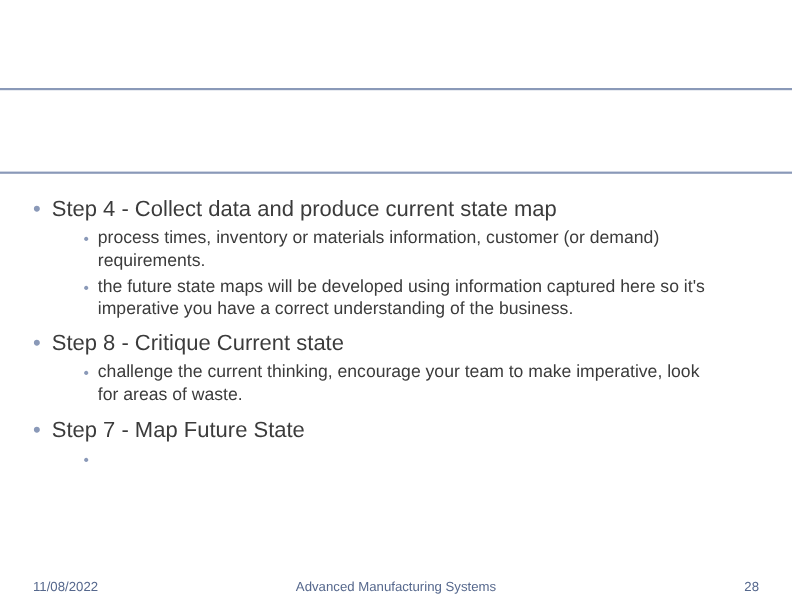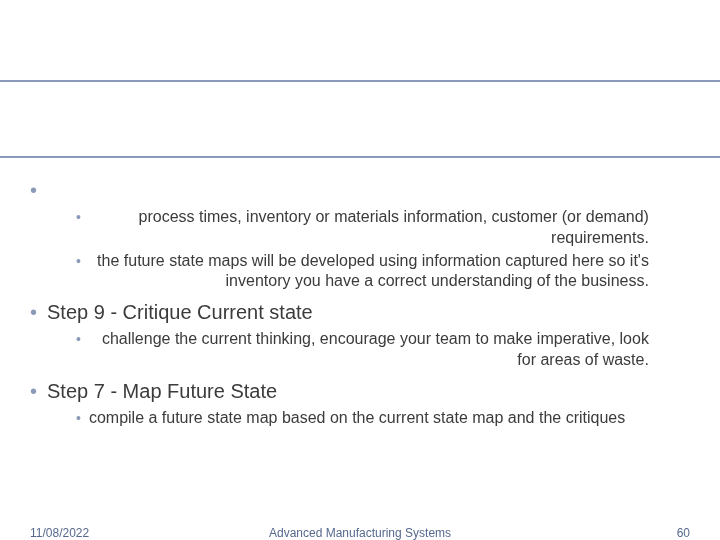--- a/index.html
+++ b/index.html
@@ -79,21 +79,20 @@
   }
   ul.level2 .bullet2 {
     color: #8a99b8;
     margin-right: 8px;
     font-size: 14px;
     line-height: 1.5;
     flex-shrink: 0;
   }
   .l2-text {
     max-width: 560px;
-    text-align: right;
   }
   .footer {
     position: absolute;
     bottom: 14px;
     left: 0;
     width: 720px;
     font-size: 12px;
     color: #56688d;
   }
   .footer-date {
@@ -117,59 +116,59 @@
 <div class="title-region">
   <div class="title-text">GUIDE</div>
 </div>
 
 <div class="content">
   <ul class="level1">
 
     <li>
       <div class="l1-line">
         <span class="bullet">•</span>
+        <span>Step 4 - Collect data and produce current state map</span>
       </div>
       <ul class="level2">
         <li>
           <span class="bullet2">•</span>
           <span class="l2-text">process times, inventory or materials information, customer (or demand) requirements.</span>
         </li>
         <li>
           <span class="bullet2">•</span>
-          <span class="l2-text">the future state maps will be developed using information captured here so it's inventory you have a correct understanding of the business.</span>
+          <span class="l2-text">the future state maps will be developed using information captured here so it's imperative you have a correct understanding of the business.</span>
         </li>
       </ul>
     </li>
 
     <li>
       <div class="l1-line">
         <span class="bullet">•</span>
-        <span>Step 9 - Critique Current state</span>
+        <span>Step 8 - Critique Current state</span>
       </div>
       <ul class="level2">
         <li>
           <span class="bullet2">•</span>
           <span class="l2-text">challenge the current thinking, encourage your team to make imperative, look for areas of waste.</span>
         </li>
       </ul>
     </li>
 
     <li>
       <div class="l1-line">
         <span class="bullet">•</span>
         <span>Step 7 - Map Future State</span>
       </div>
       <ul class="level2">
         <li>
           <span class="bullet2">•</span>
-          <span class="l2-text">compile a future state map based on the current state map and the critiques</span>
         </li>
       </ul>
     </li>
 
   </ul>
 </div>
 
 <div class="footer">
   <span class="footer-date">11/08/2022</span>
   <span class="footer-center">Advanced Manufacturing Systems</span>
-  <span class="footer-page">60</span>
+  <span class="footer-page">28</span>
 </div>
 
 </body></html>

